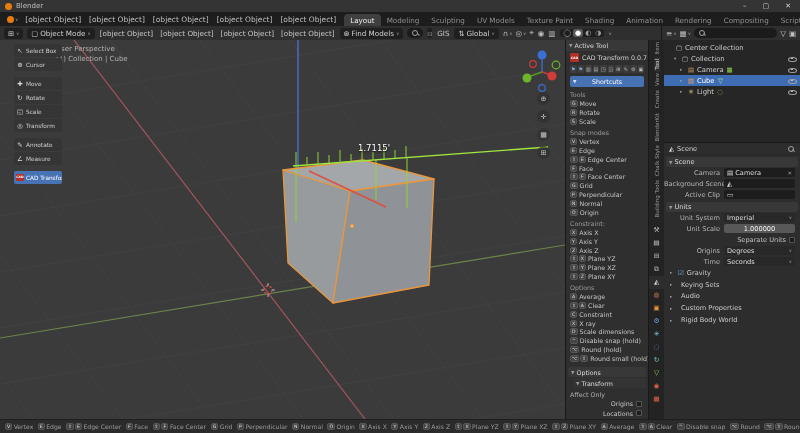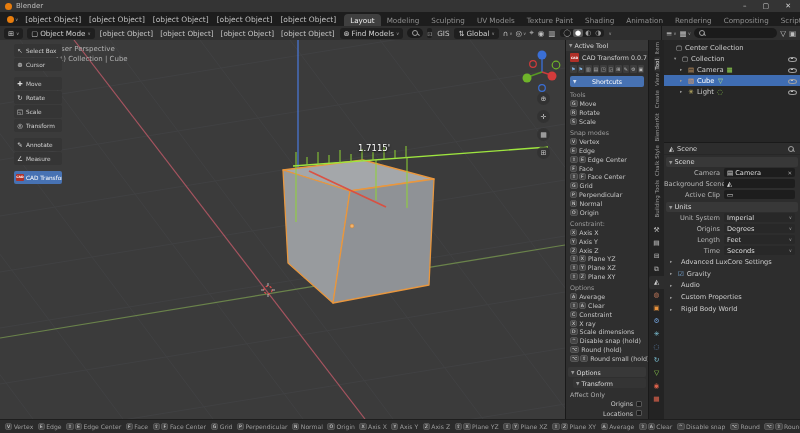--- a/index.html
+++ b/index.html
@@ -791,55 +791,56 @@
       <span>Units</span>
     </div>
     <div class="prow">
       <span class="plabel">Unit System</span>
       <span class="pfield ddf">
         <span>Imperial</span>
           <span class="caret">∨</span>
       </span>
     </div>
     <div class="prow">
+      <span class="plabel">Unit Scale</span>
+      <span class="pfield slider">1.000000</span>
+    </div>
+    <div class="pcheck">
+      <span>Separate Units</span>
+      <span class="cbox"></span>
+    </div>
+    <div class="prow">
       <span class="plabel">Origins</span>
       <span class="pfield ddf">
         <span>Degrees</span>
-          <span class="caret">∨</span>
-      </span>
-    </div>
-    <div class="prow">
-      <span class="plabel">Length</span>
-      <span class="pfield ddf">
-        <span>Feet</span>
           <span class="caret">∨</span>
       </span>
     </div>
     <div class="prow">
       <span class="plabel">Time</span>
       <span class="pfield ddf">
         <span>Seconds</span>
           <span class="caret">∨</span>
       </span>
     </div>
 
     <div>
 
-        <div class="pcollapse">
-          <span class="parrow">▸</span>
-          <span class="picon"></span>
-          <span>Advanced LuxCore Settings</span>
-        </div>
 
         <div class="pcollapse">
           <span class="parrow">▸</span>
           <span class="picon" style="color: rgb(126, 176, 224);">☑</span>
           <span>Gravity</span>
         </div>
 
+        <div class="pcollapse">
+          <span class="parrow">▸</span>
+          <span class="picon"></span>
+          <span>Keying Sets</span>
+        </div>
 
         <div class="pcollapse">
           <span class="parrow">▸</span>
           <span class="picon"></span>
           <span>Audio</span>
         </div>
 
         <div class="pcollapse">
           <span class="parrow">▸</span>
           <span class="picon"></span>

